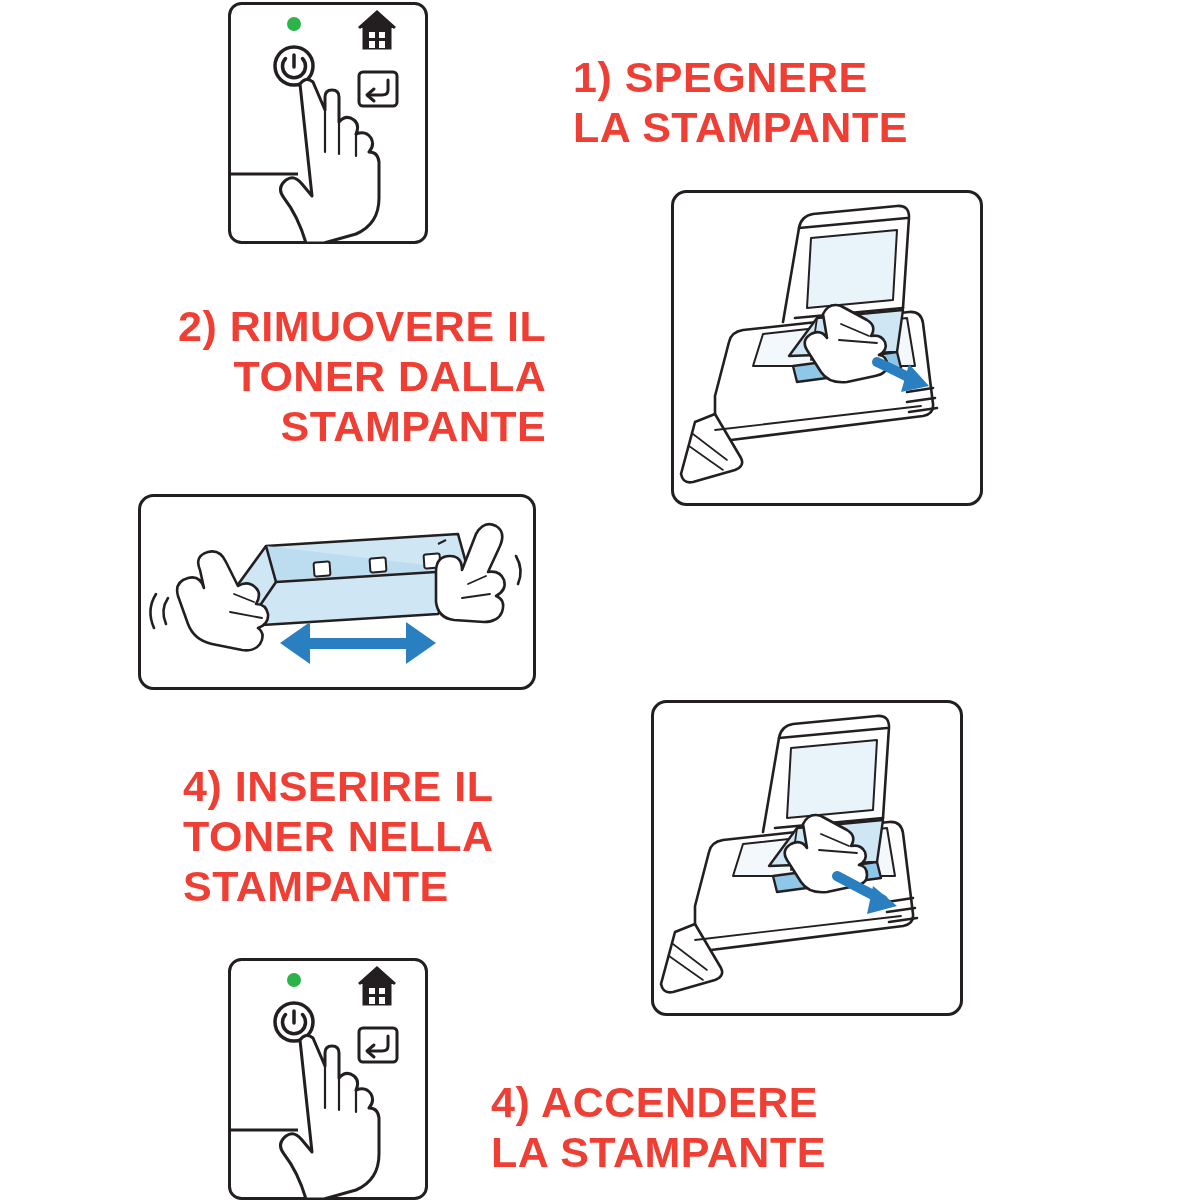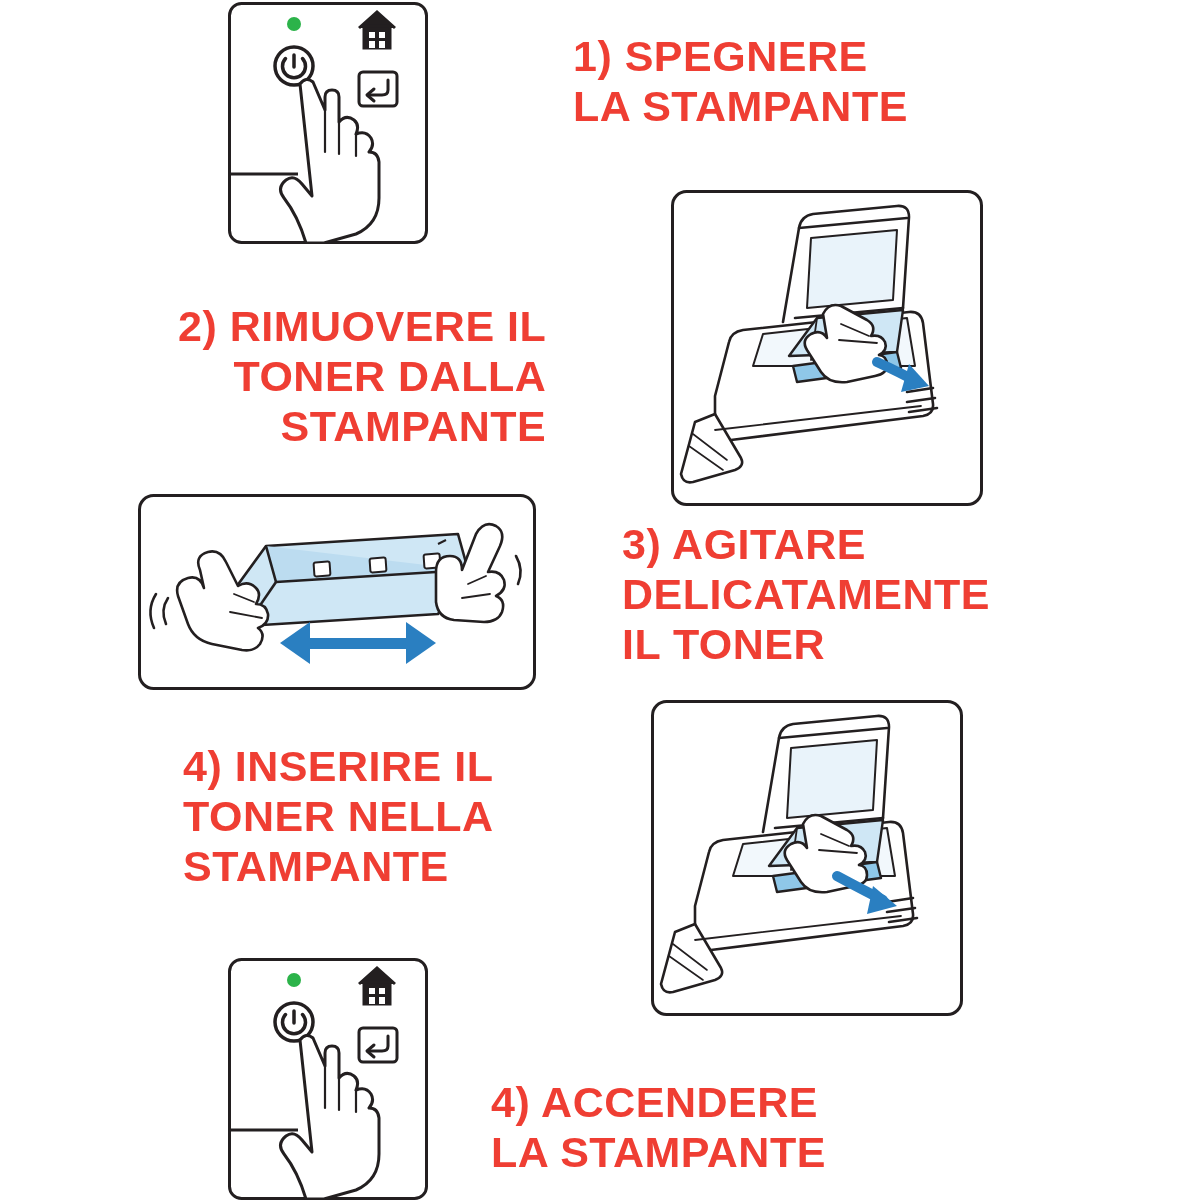--- a/index.html
+++ b/index.html
@@ -25,24 +25,24 @@
   .caption {
     position: absolute;
     color: #ef3e33;
     font-weight: bold;
     font-size: 43px;
     line-height: 1.16;
     letter-spacing: 0.5px;
     text-transform: uppercase;
     white-space: pre-line;
   }
-  .cap1 { left: 573px; top: 32px; }
+  .cap1 { left: 573px; top: 53px; }
   .cap2 { left: 178px; top: 302px; text-align: right; }
   .cap3 { left: 622px; top: 520px; }
-  .cap4 { left: 183px; top: 742px; }
+  .cap4 { left: 183px; top: 762px; }
   .cap5 { left: 491px; top: 1078px; }
 
   .frame-svg { display: block; }
 </style>
 </head>
 <body>
 
 <div class="stage">
 
   <div class="panel" style="left:228px; top:2px; width:200px; height:242px;">
@@ -188,23 +188,20 @@
       </g>
 
       <g fill="#2a7fc1">
         <rect x="168" y="144" width="104" height="11" rx="2"></rect>
         <path d="M172 128 L172 170 L142 149 Z"></path>
         <path d="M268 128 L268 170 L298 149 Z"></path>
       </g>
     </svg>
   </div>
 
-  <div class="caption cap3">3) AGITARE
-DELICATAMENTE
-IL TONER</div>
 
   <div class="panel" style="left:651px; top:700px; width:312px; height:316px;">
     <svg class="frame-svg" width="312" height="316" viewBox="0 0 312 316" xmlns="http://www.w3.org/2000/svg">
       <rect x="1.5" y="1.5" width="309" height="313" rx="14" fill="#ffffff" stroke="#231f20" stroke-width="3"></rect>
       <g stroke="#231f20" stroke-width="2.6" fill="none" stroke-linejoin="round" stroke-linecap="round">
         <path d="M112 132 L128 38 Q130 26 142 24 L226 16 Q238 15 238 27 L232 118"></path>
         <path d="M128 38 L236 28"></path>
         <path d="M232 118 L124 128"></path>
         <path d="M140 48 L226 40 L222 110 L136 118 Z" fill="#e9f3fa" stroke-width="2"></path>
         <path d="M44 206 L58 152 Q60 142 72 140 L238 122 Q250 121 252 133 L262 214

